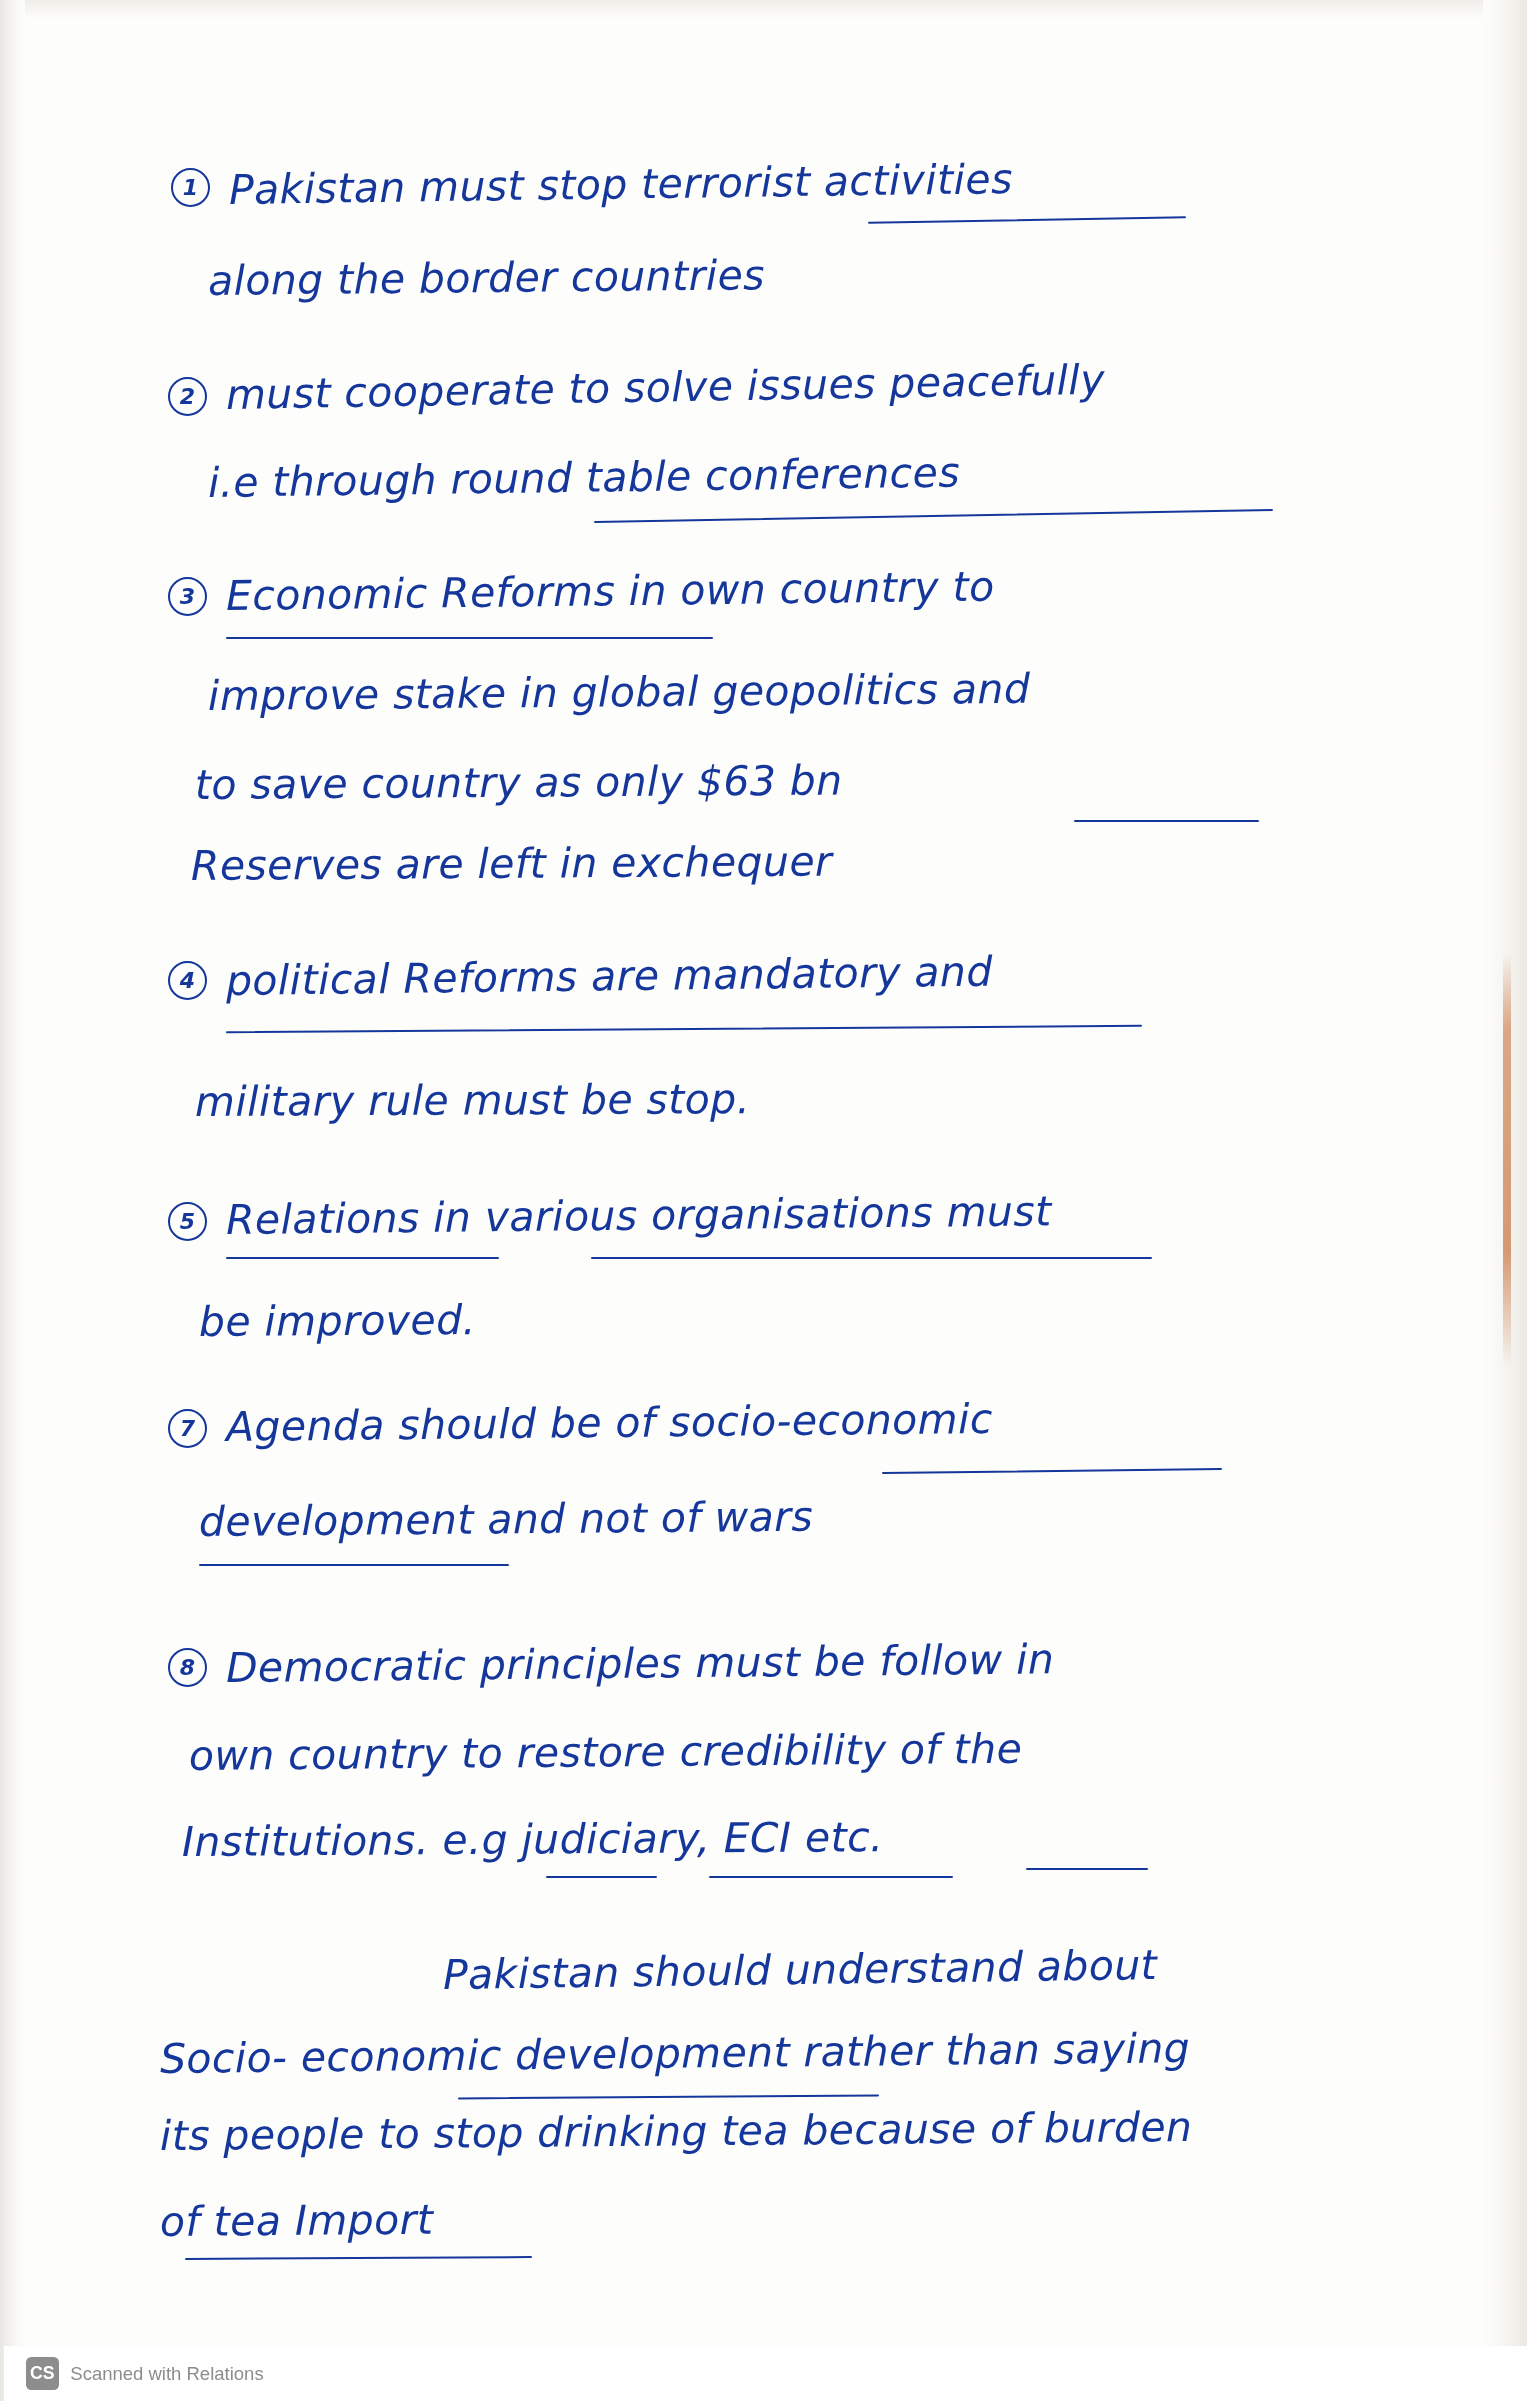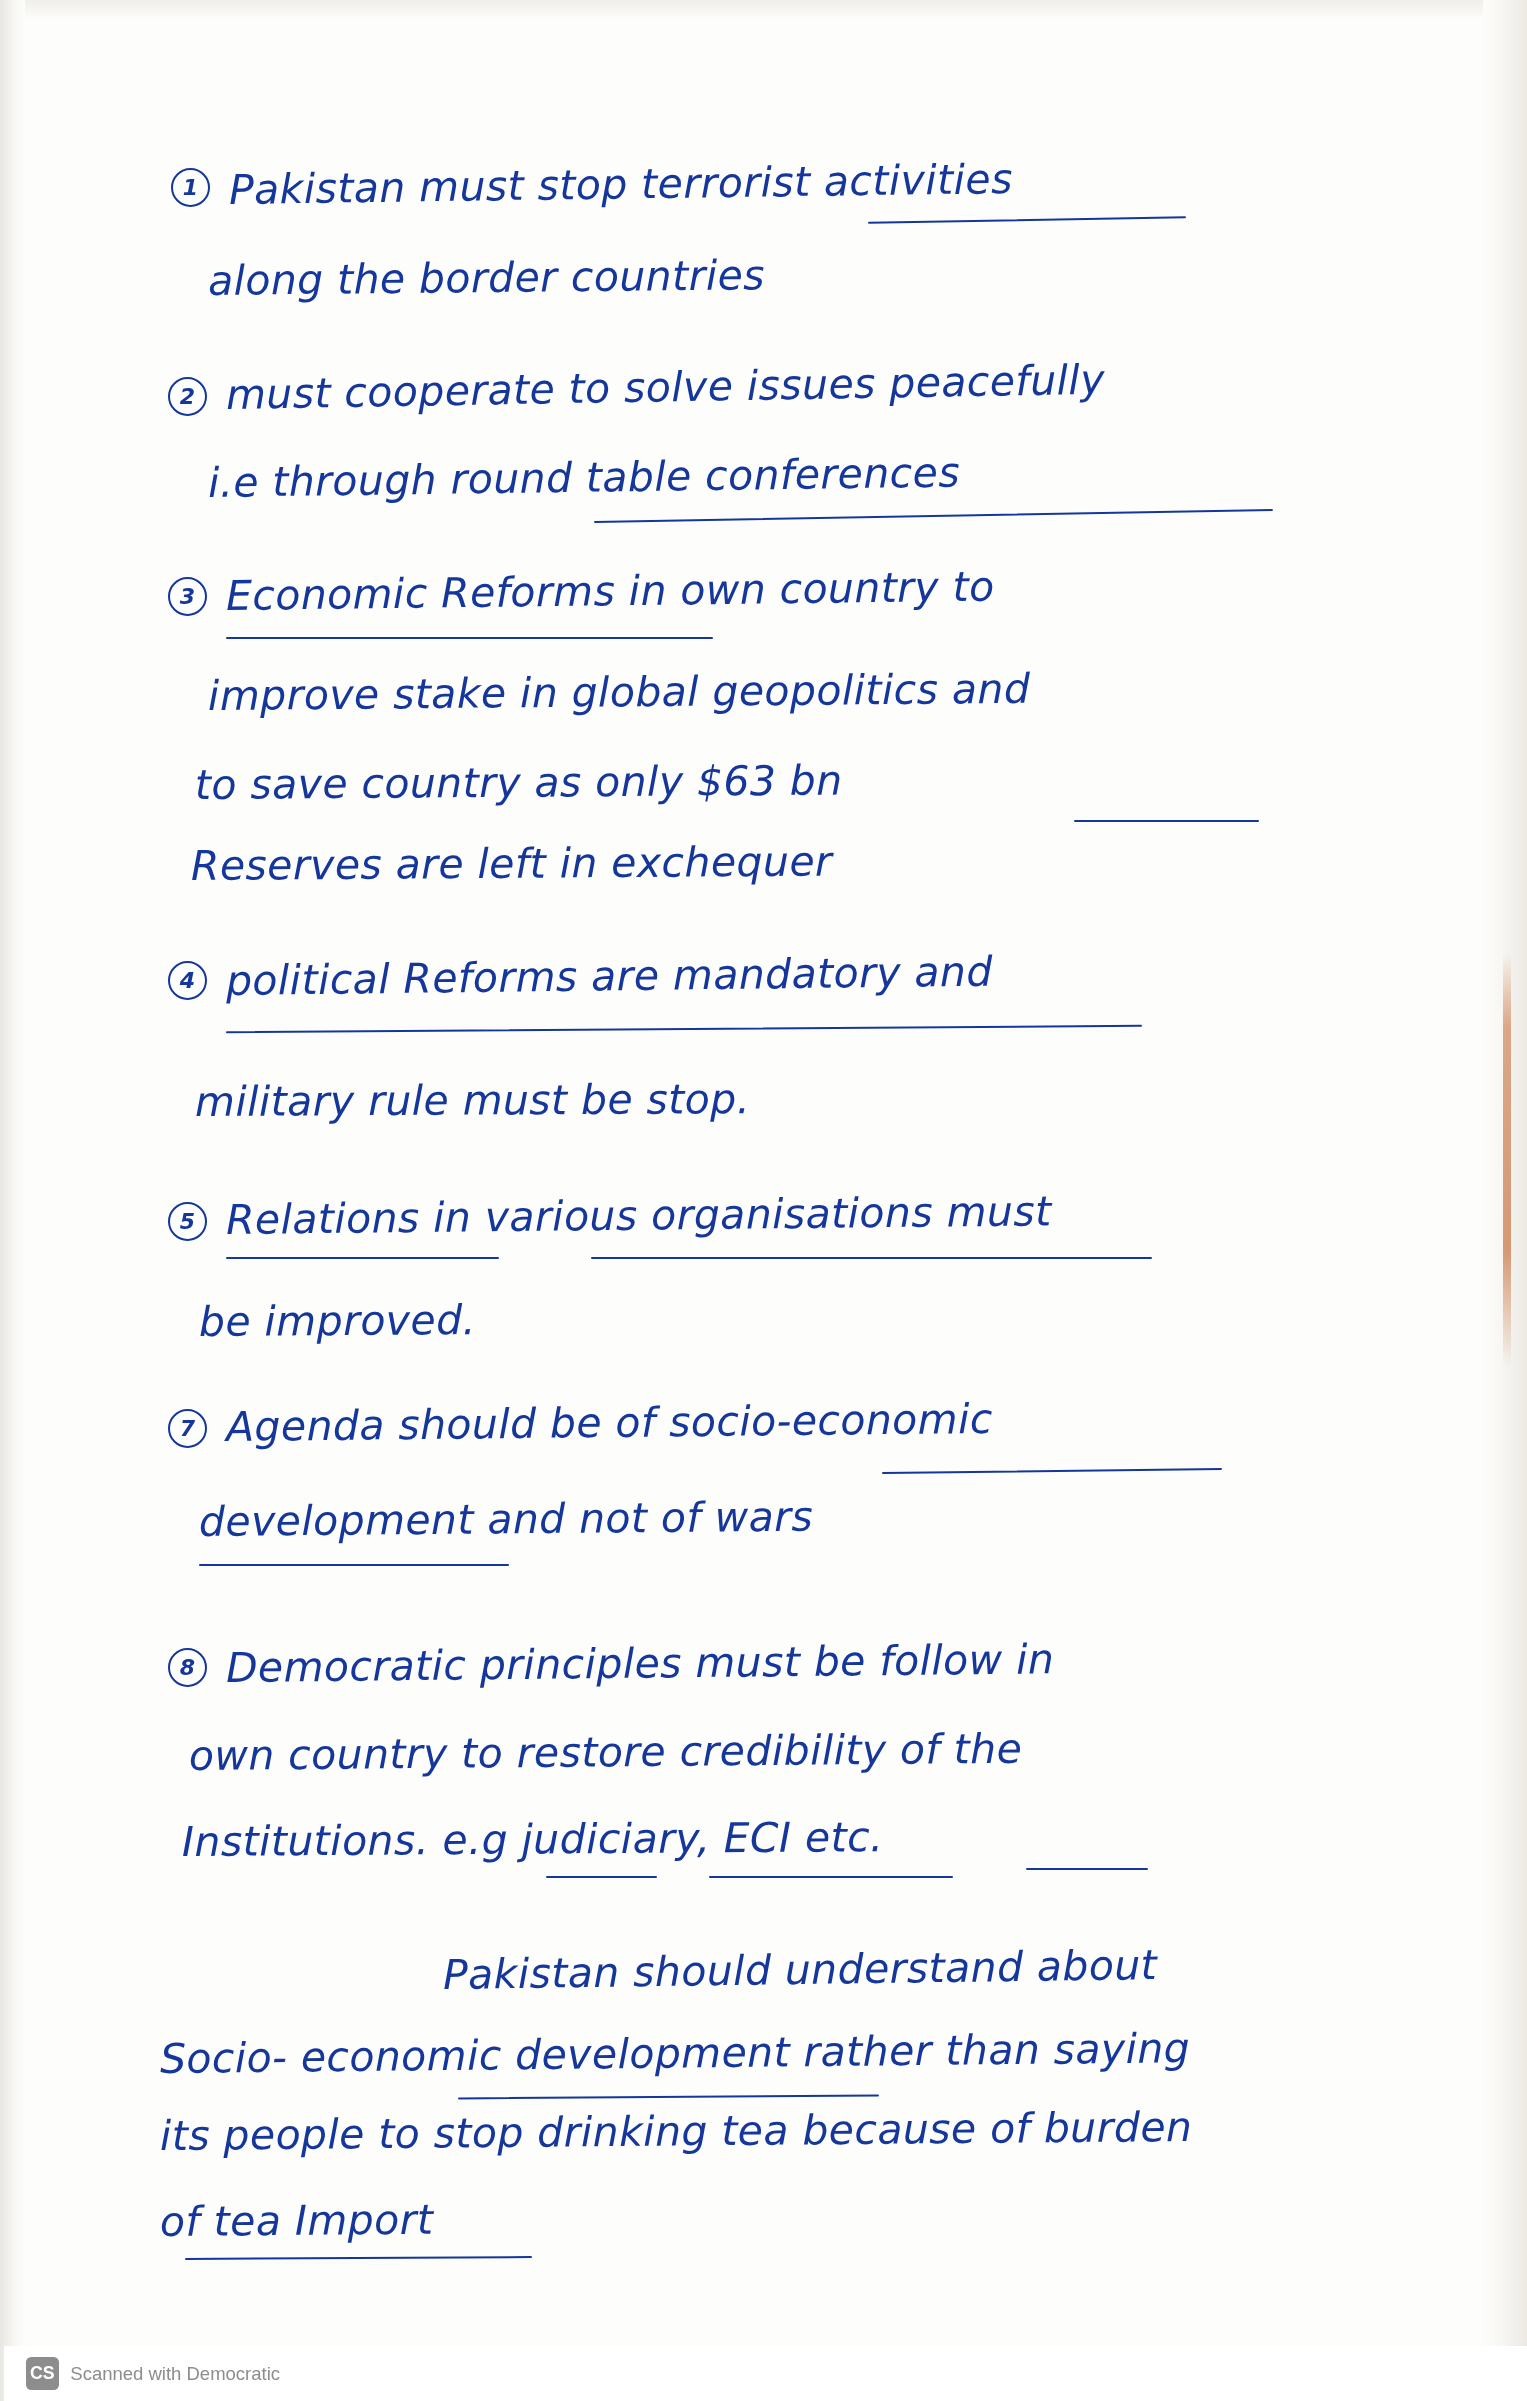--- a/index.html
+++ b/index.html
@@ -176,16 +176,16 @@
     <div class="line" style="left:160px; top:2035px; font-size:41px; transform:rotate(-0.6deg);">Socio- economic development rather than saying</div>
     <div class="ul" style="left:458px; top:2096px; width:421px; transform:rotate(-0.4deg);"></div>
     <div class="line" style="left:160px; top:2112px; font-size:41px; transform:rotate(-0.5deg);">its people to stop drinking tea because of burden</div>
     <div class="line" style="left:160px; top:2198px; font-size:41px; transform:rotate(-0.5deg);">of tea Import</div>
     <div class="ul" style="left:185px; top:2257px; width:347px; transform:rotate(-0.3deg);"></div>
 
   </div>
 
   <div class="footer-bar">
     <div class="cs-logo">CS</div>
-    <div class="cs-text">Scanned with Democratic</div>
+    <div class="cs-text">Scanned with Relations</div>
   </div>
 </div>
 
 
 </body></html>

